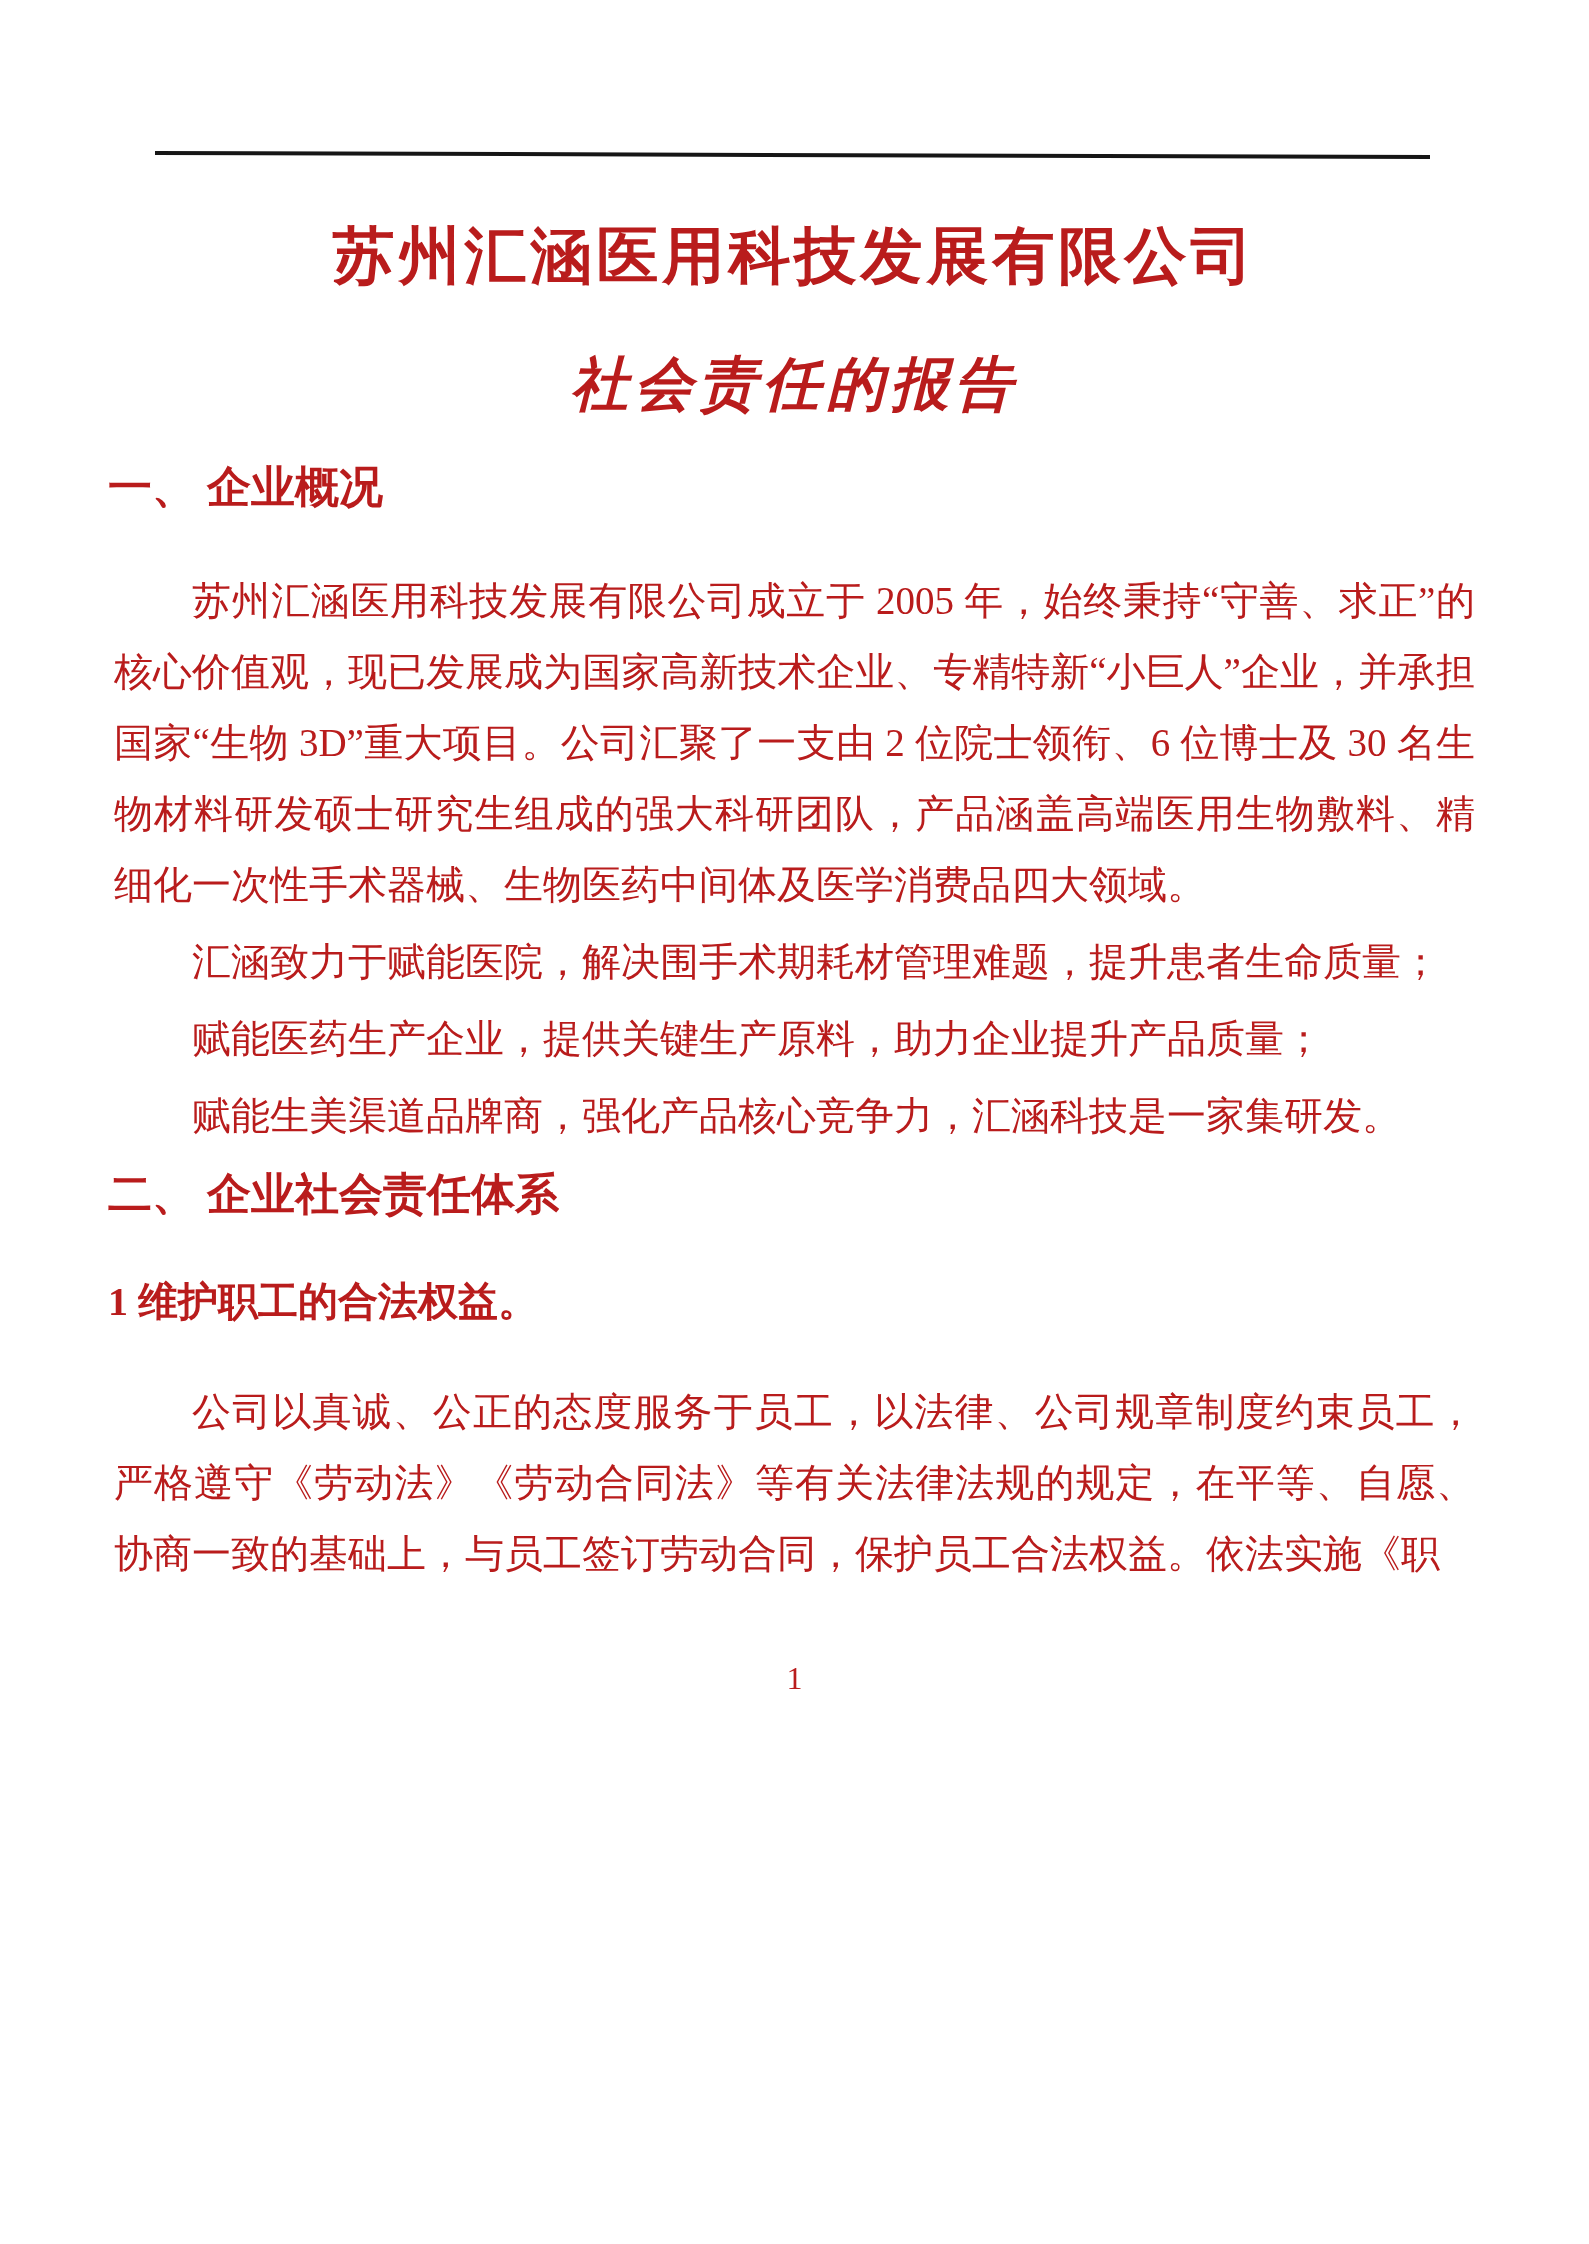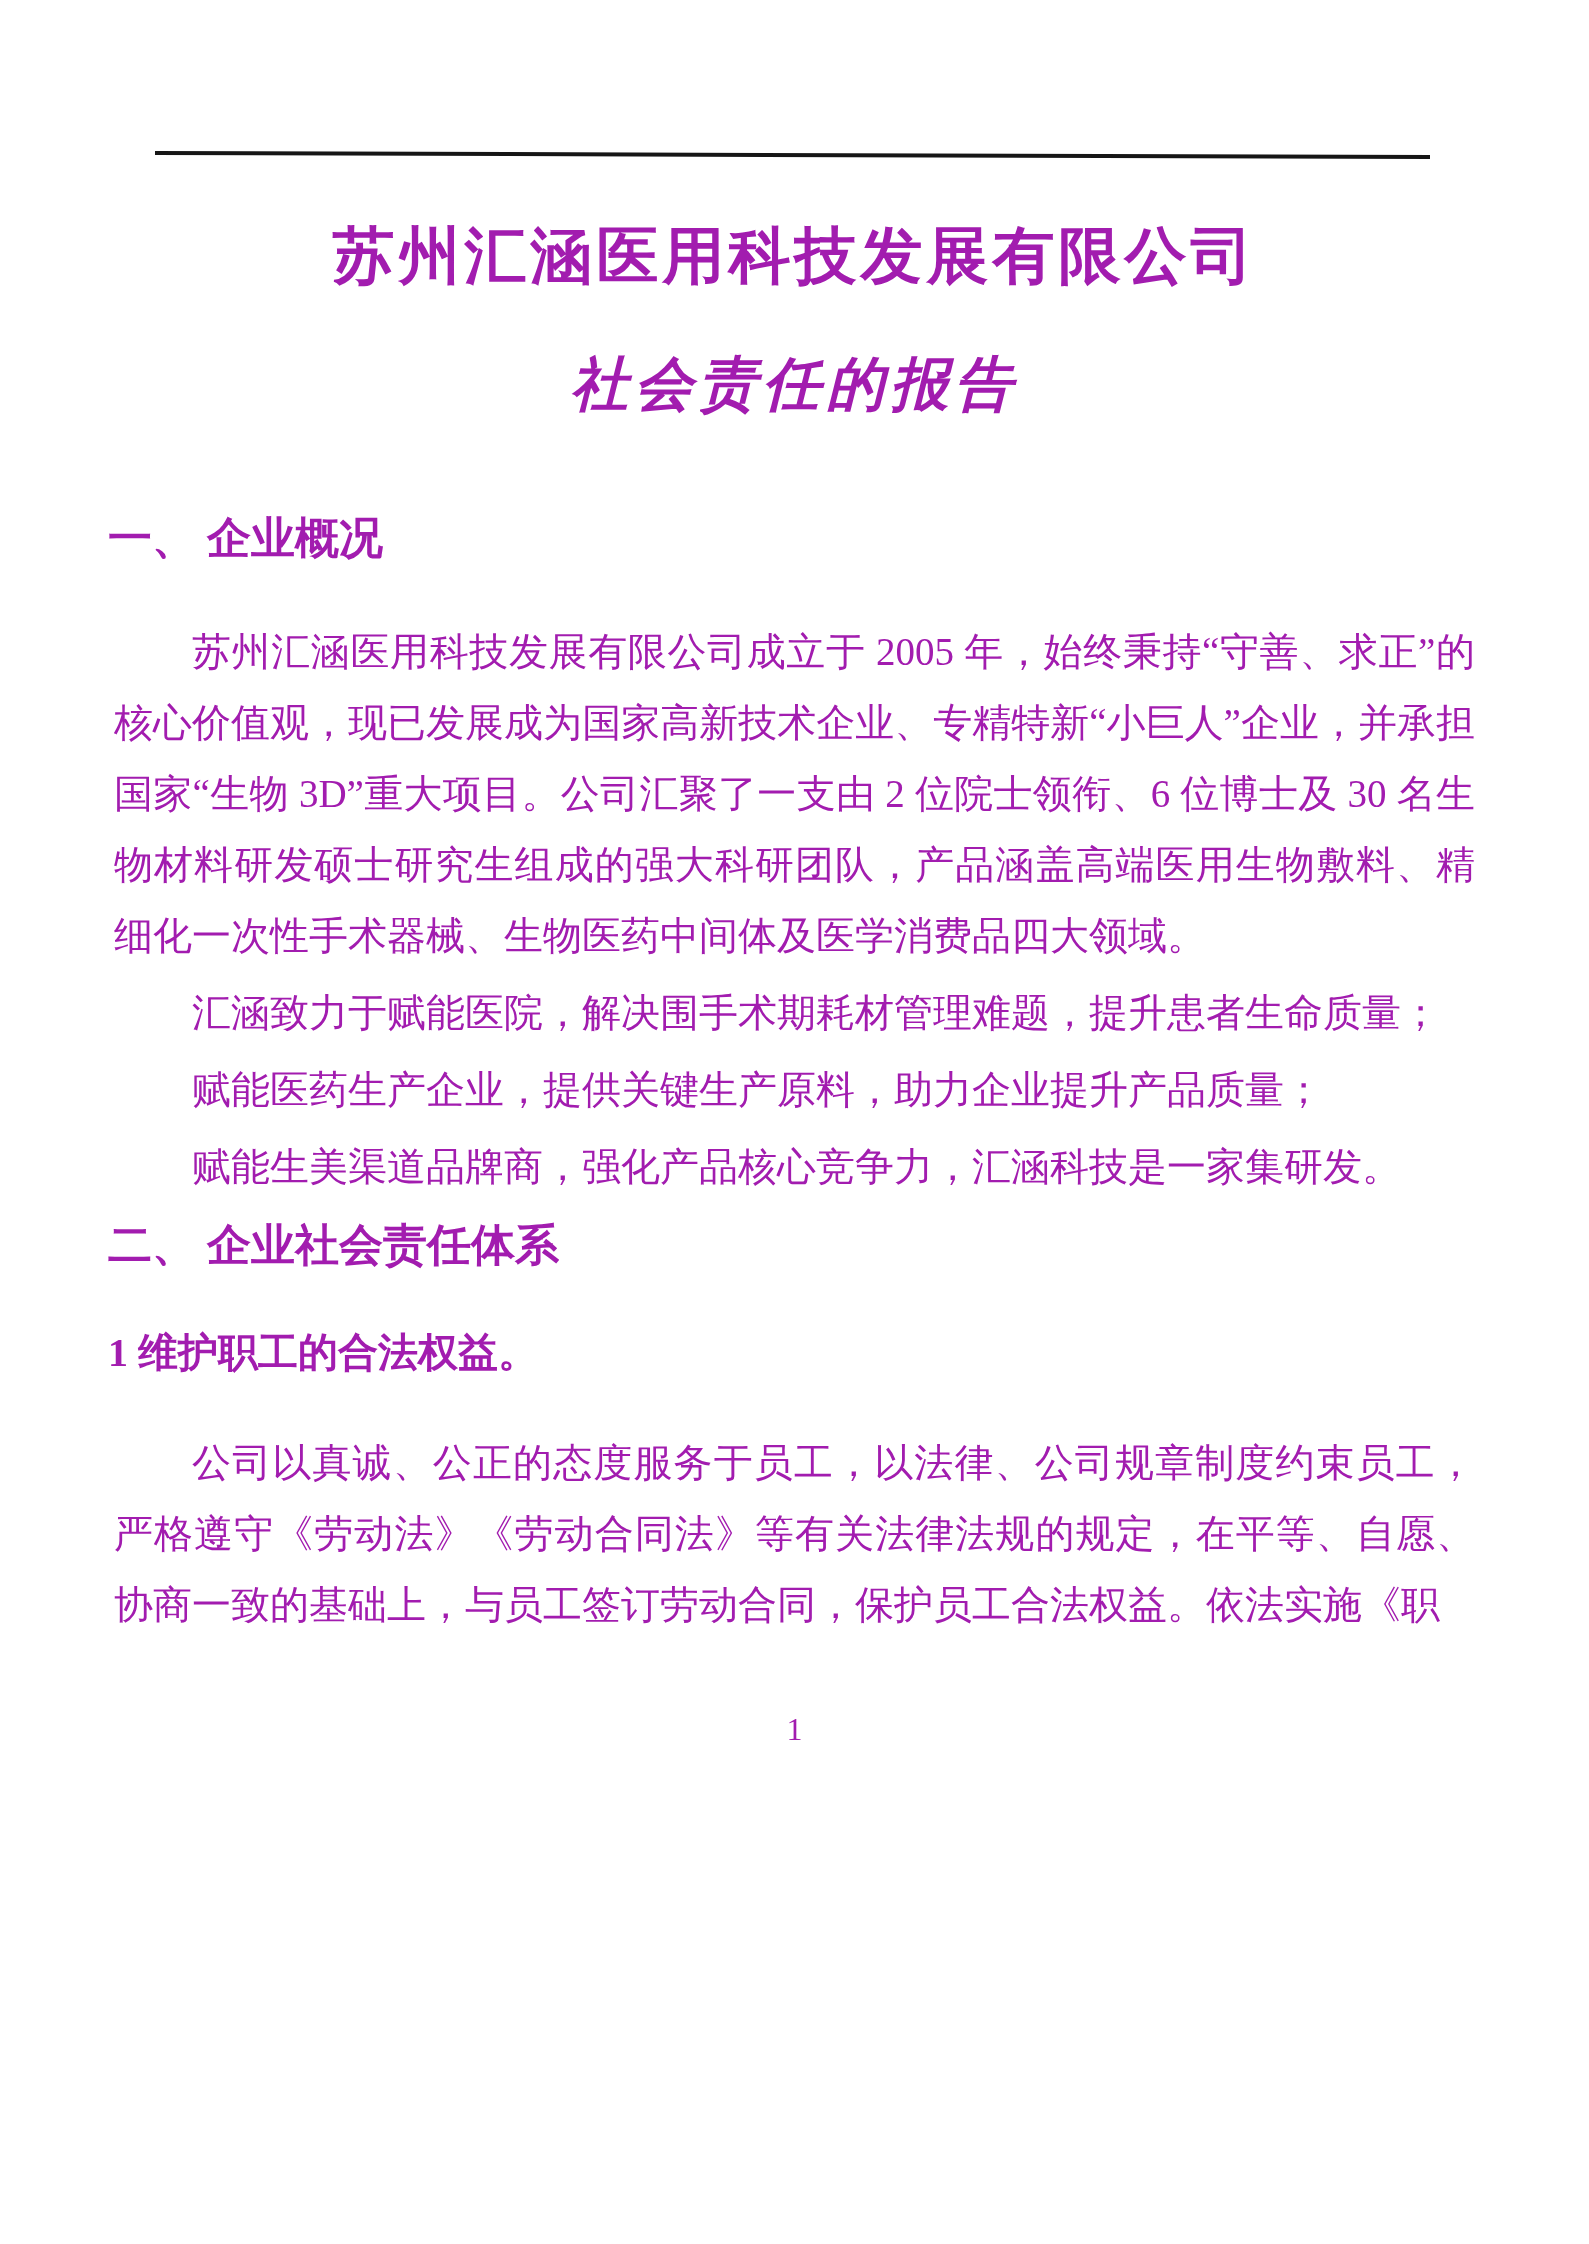--- a/index.html
+++ b/index.html
@@ -6,21 +6,21 @@
     margin: 0;
     padding: 0;
     background: #ffffff;
   }
   .page {
     position: relative;
     width: 1589px;
     height: 2244px;
     background: #ffffff;
     font-family: "Liberation Serif", "DejaVu Serif", serif;
-    color: #a21caf;
+    color: #b91c1c;
     overflow: hidden;
     border-radius: 28px;
   }
   .header-rule {
     margin: 153px 0 0 155px;
     width: 1275px;
     height: 4px;
     background: #161616;
     transform: rotate(0.18deg);
   }
@@ -44,21 +44,21 @@
   .content {
     margin: 0 108px;
   }
   .sec-heading {
     margin: 0;
     font-size: 44px;
     font-weight: bold;
     line-height: 1.2;
   }
   .sec-heading.first {
-    margin-top: 94px;
+    margin-top: 43px;
   }
   .sec-heading.second {
     margin-top: 18px;
   }
   .sub-heading {
     margin: 56px 0 16px 0;
     font-size: 40px;
     font-weight: bold;
     line-height: 1.2;
   }

